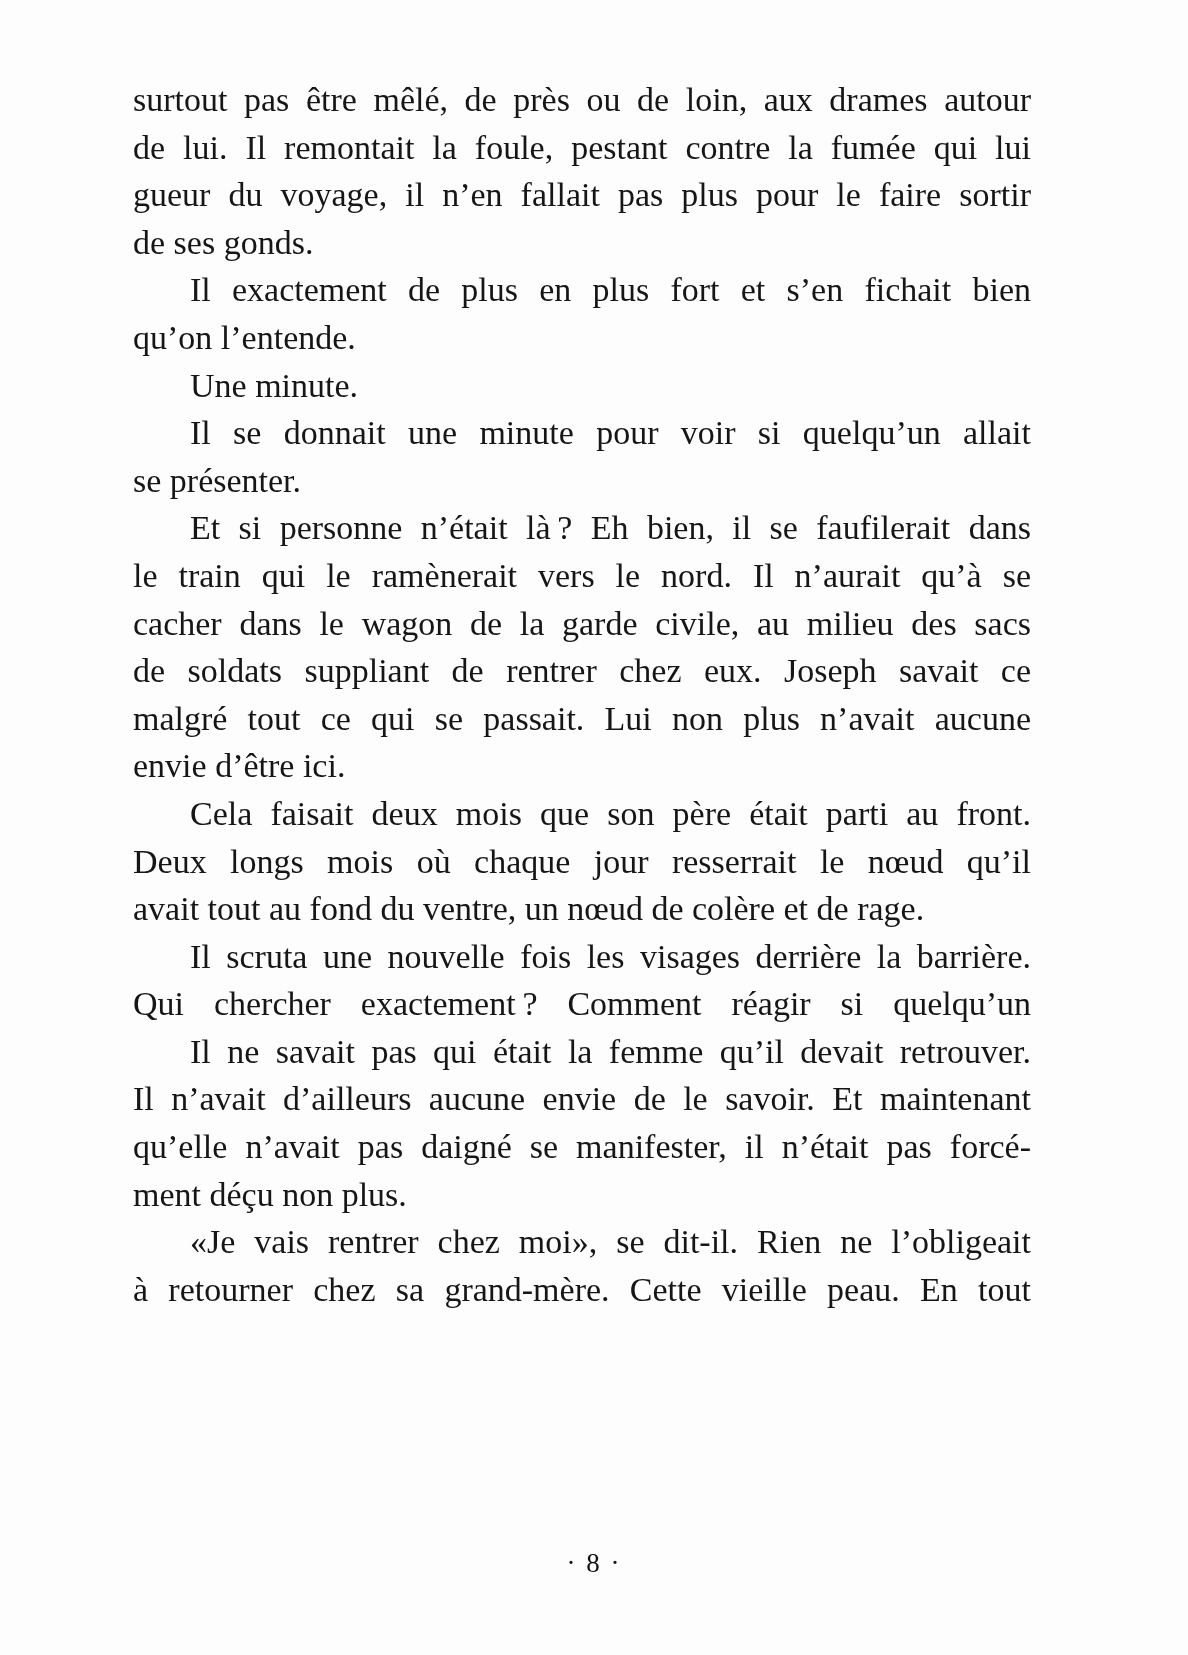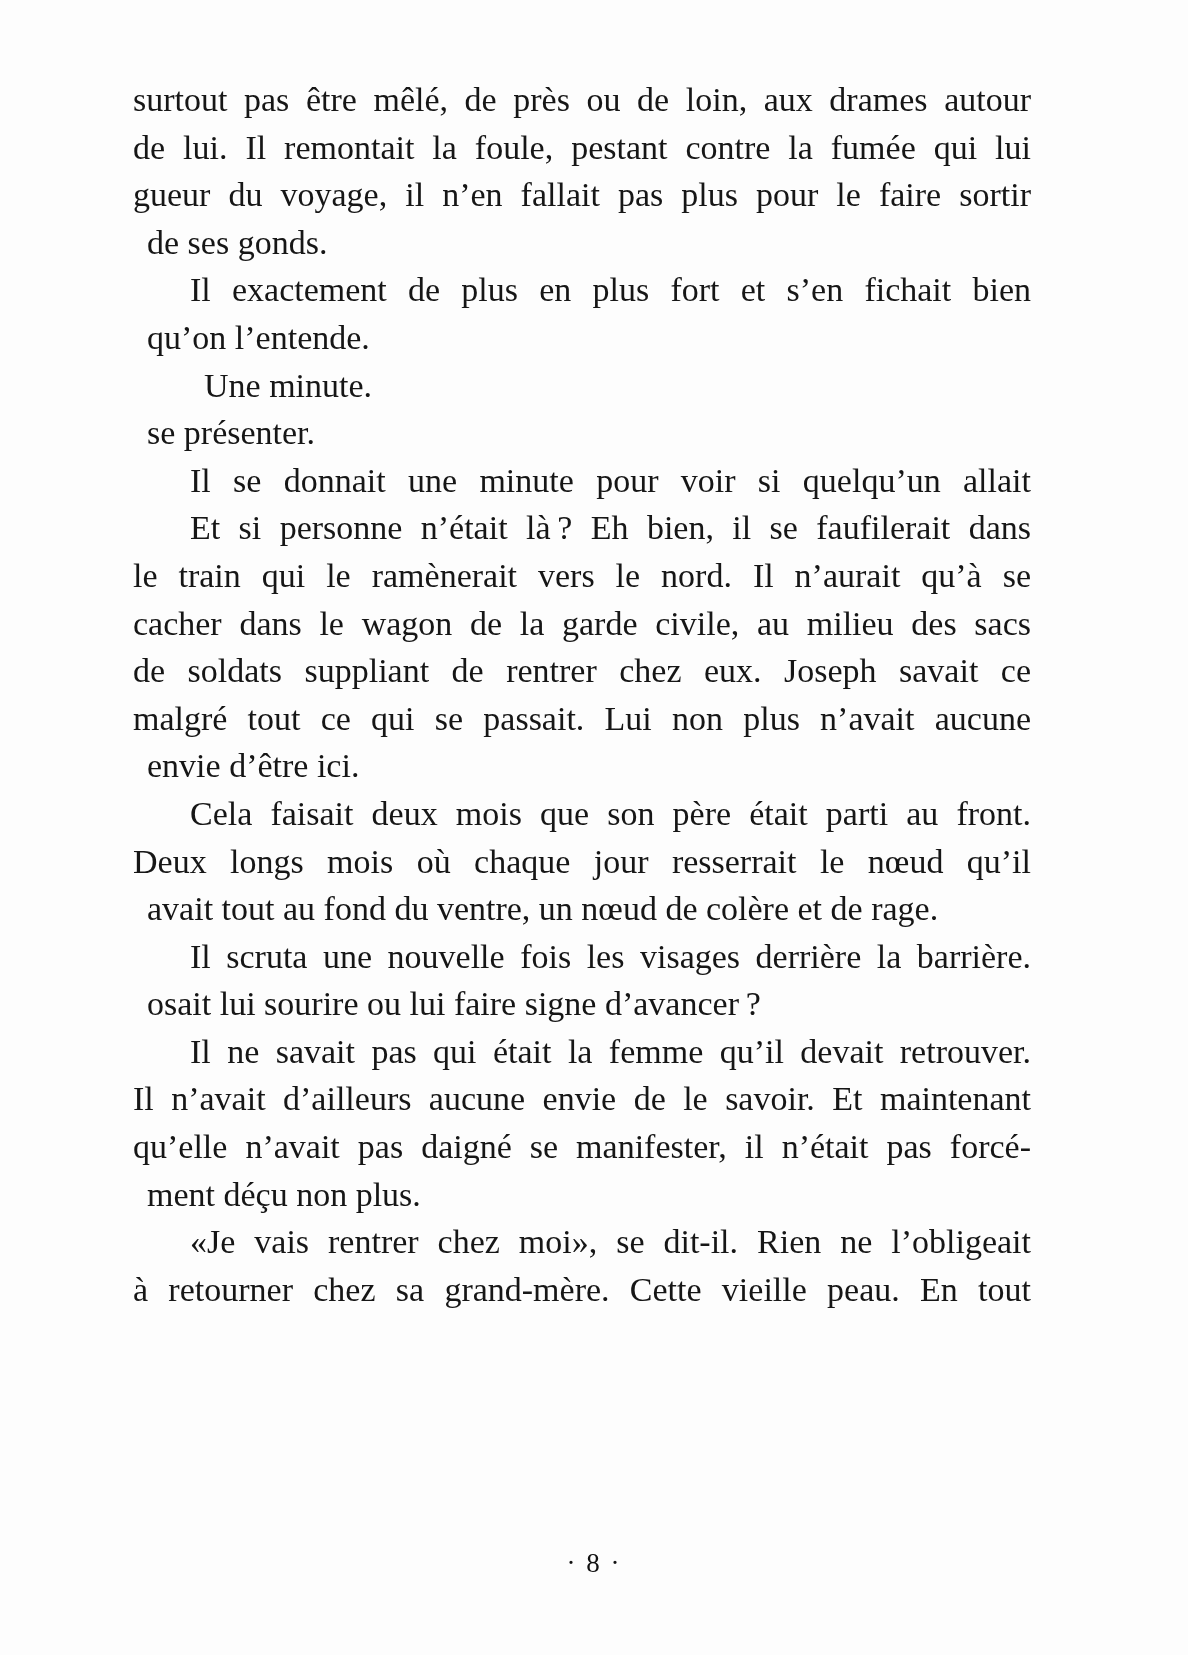--- a/index.html
+++ b/index.html
@@ -24,21 +24,20 @@
     font-size: 34px;
     line-height: 47.6px;
   }
   .line {
     text-align: justify;
     text-align-last: justify;
     white-space: normal;
   }
   .line.last {
     text-align-last: left;
-    margin-left: 14px;
   }
   .line.indent {
     text-indent: 57px;
   }
   .page-number {
     position: absolute;
     left: 0;
     right: 0;
     top: 1548px;
     text-align: center;
@@ -59,39 +58,39 @@
         <div class="line last">de ses gonds.</div>
       </div>
       <div>
         <div class="line indent">Il exactement de plus en plus fort et s’en fichait bien</div>
         <div class="line last">qu’on l’entende.</div>
       </div>
       <div>
         <div class="line last indent">Une minute.</div>
       </div>
       <div>
+        <div class="line indent">Il se donnait une minute pour voir si quelqu’un allait</div>
         <div class="line last">se présenter.</div>
-        <div class="line indent">Il se donnait une minute pour voir si quelqu’un allait</div>
       </div>
       <div>
         <div class="line indent">Et si personne n’était là ? Eh bien, il se faufilerait dans</div>
         <div class="line">le train qui le ramènerait vers le nord. Il n’aurait qu’à se</div>
         <div class="line">cacher dans le wagon de la garde civile, au milieu des sacs</div>
         <div class="line">de soldats suppliant de rentrer chez eux. Joseph savait ce</div>
         <div class="line">malgré tout ce qui se passait. Lui non plus n’avait aucune</div>
         <div class="line last">envie d’être ici.</div>
       </div>
       <div>
         <div class="line indent">Cela faisait deux mois que son père était parti au front.</div>
         <div class="line">Deux longs mois où chaque jour resserrait le nœud qu’il</div>
         <div class="line last">avait tout au fond du ventre, un nœud de colère et de rage.</div>
       </div>
       <div>
         <div class="line indent">Il scruta une nouvelle fois les visages derrière la barrière.</div>
-        <div class="line last">osait lui sourire ou lui faire signe d’avancer ?</div>
+        <div class="line">Qui chercher exactement ? Comment réagir si quelqu’un</div>
       </div>
       <div>
         <div class="line indent">Il ne savait pas qui était la femme qu’il devait retrouver.</div>
         <div class="line">Il n’avait d’ailleurs aucune envie de le savoir. Et maintenant</div>
         <div class="line">qu’elle n’avait pas daigné se manifester, il n’était pas forcé-</div>
         <div class="line last">ment déçu non plus.</div>
       </div>
       <div>
         <div class="line indent">«Je vais rentrer chez moi», se dit-il. Rien ne l’obligeait</div>
         <div class="line">à retourner chez sa grand-mère. Cette vieille peau. En tout</div>

